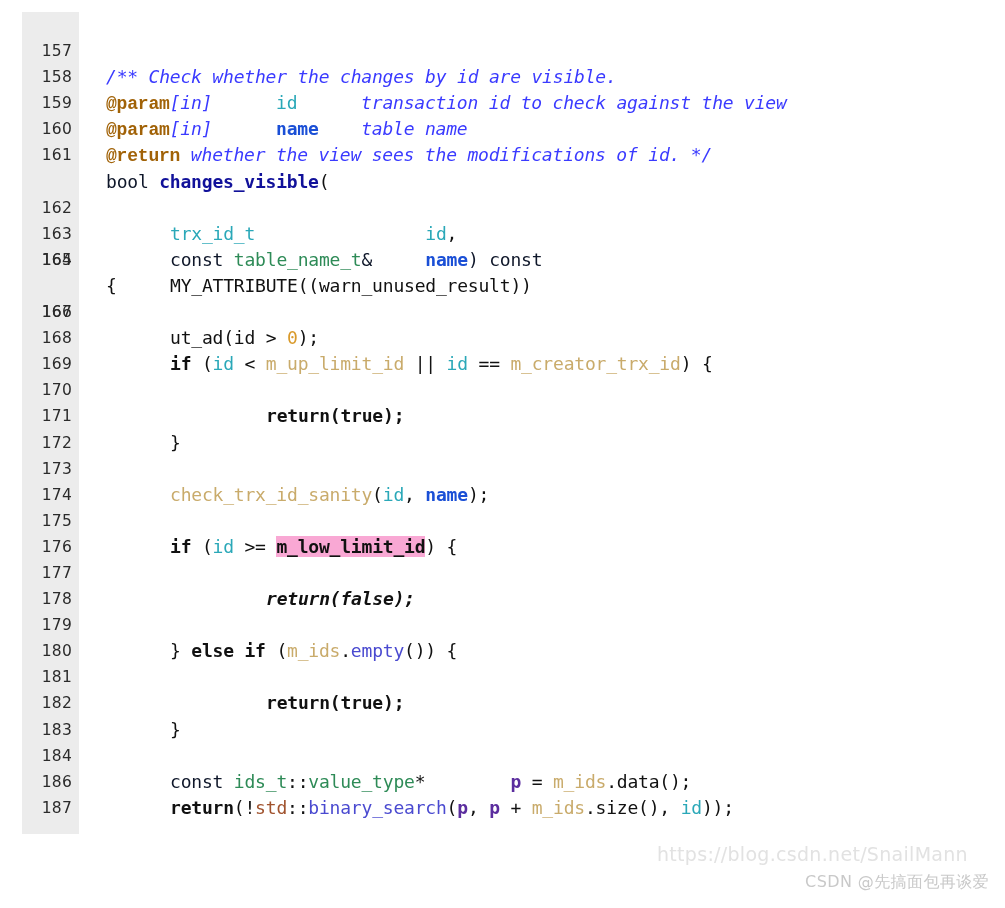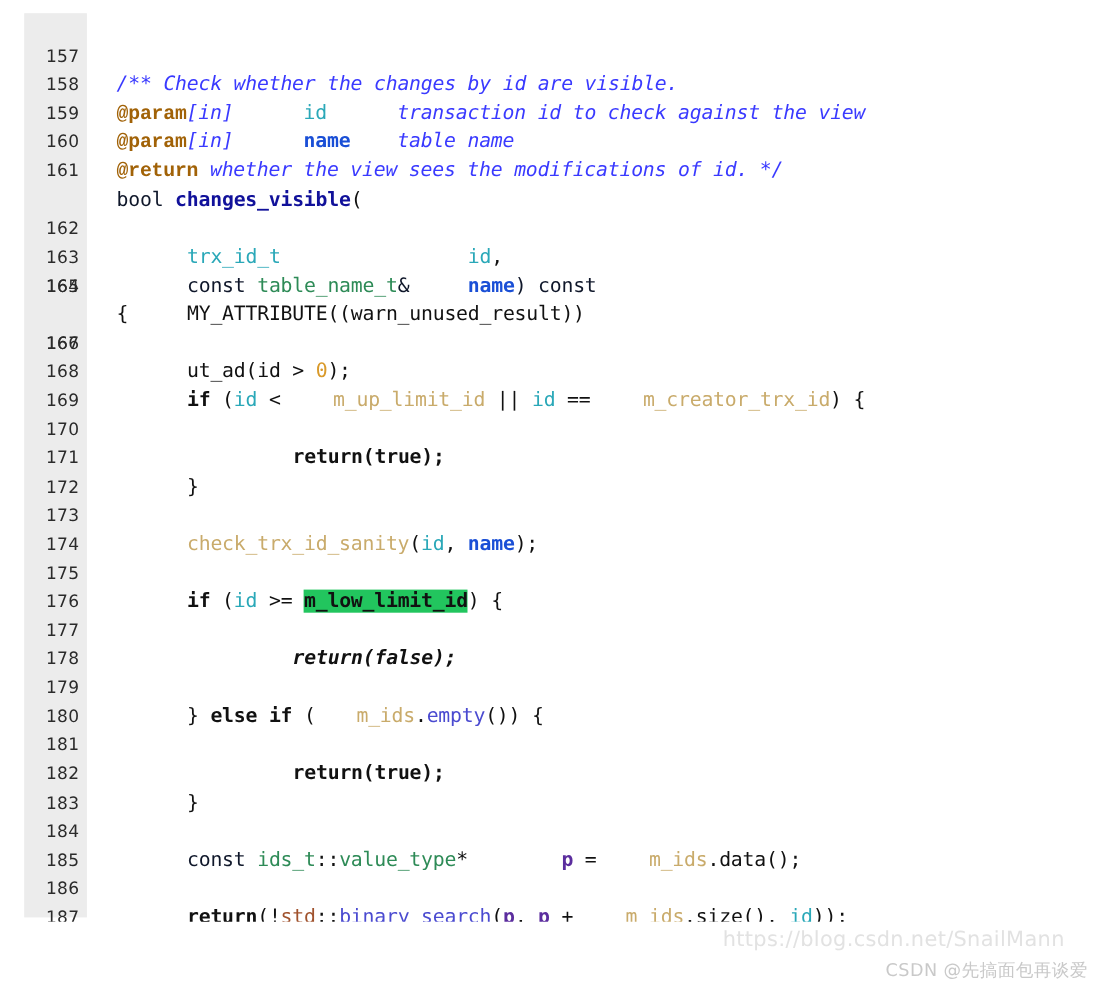--- a/index.html
+++ b/index.html
@@ -77,29 +77,29 @@
   
   .t-cmt      { color:#3a3aff; font-style:italic; }
   .t-doc      { color:#a16207; font-weight:bold;font-family:Liberation Mono, monospace; }
   .t-docparam { color:#3a3aff; font-style:italic; }
   .t-kw       { color:#0f172a; }
   .t-kwb      { color:#11119a; font-weight:bold; }
   .t-type     { color:#2e8b57; }
   .t-typec    { color:#2aa8b8; }
   .t-var      { color:#2aa8b8; }
   .t-varb     { color:#1a4fd6; font-weight:bold; }
-  .t-member   { color:#c9ab6b;margin-left:37px; }
+  .t-member   { color:#c9ab6b; }
   .t-fn       { color:#c9ab6b; }
   .t-ns       { color:#a0522d; }
   .t-call     { color:#4a4ad0; }
   .t-purple   { color:#5b2d9e; font-weight:bold; }
   .t-num      { color:#d99a2b; }
   .t-plain    { color:#111111; }
   .t-bold     { color:#111111; font-weight:bold; }
-  .t-hl       { background:#22c55e; color:#111111; font-weight:bold; }
+  .t-hl       { background:#f9a8d4; color:#111111; font-weight:bold; }
 
   
   .wash {
     position: absolute;
     left: 106px;
     height: 26.1px;
     background: rgba(220, 240, 222, 0.55);
     z-index: -1;
   }
 
@@ -272,24 +272,20 @@
     <div class="code-line">
       <span class="ln">183</span>
       <span class="src"></span>
     </div>
 
     <div class="code-line">
       <span class="ln">184</span>
       <span class="src" style="left:170px;"><span class="t-kw">const</span><span class="t-plain"> </span><span class="t-type">ids_t</span><span class="t-plain">::</span><span class="t-type">value_type</span><span class="t-plain">*        </span><span class="t-purple">p</span><span class="t-plain"> = </span><span class="t-member">m_ids</span><span class="t-plain">.data();</span></span>
     </div>
 
-    <div class="code-line">
-      <span class="ln">185</span>
-      <span class="src"></span>
-    </div>
 
     <div class="code-line">
       <span class="ln">186</span>
       <span class="src" style="left:170px;"><span class="t-bold">return</span><span class="t-plain">(!</span><span class="t-ns">std</span><span class="t-plain">::</span><span class="t-call">binary_search</span><span class="t-plain">(</span><span class="t-purple">p</span><span class="t-plain">, </span><span class="t-purple">p</span><span class="t-plain"> + </span><span class="t-member">m_ids</span><span class="t-plain">.size(), </span><span class="t-var">id</span><span class="t-plain">));</span></span>
     </div>
 
     <div class="code-line">
       <span class="ln">187</span>
       
     </div>

